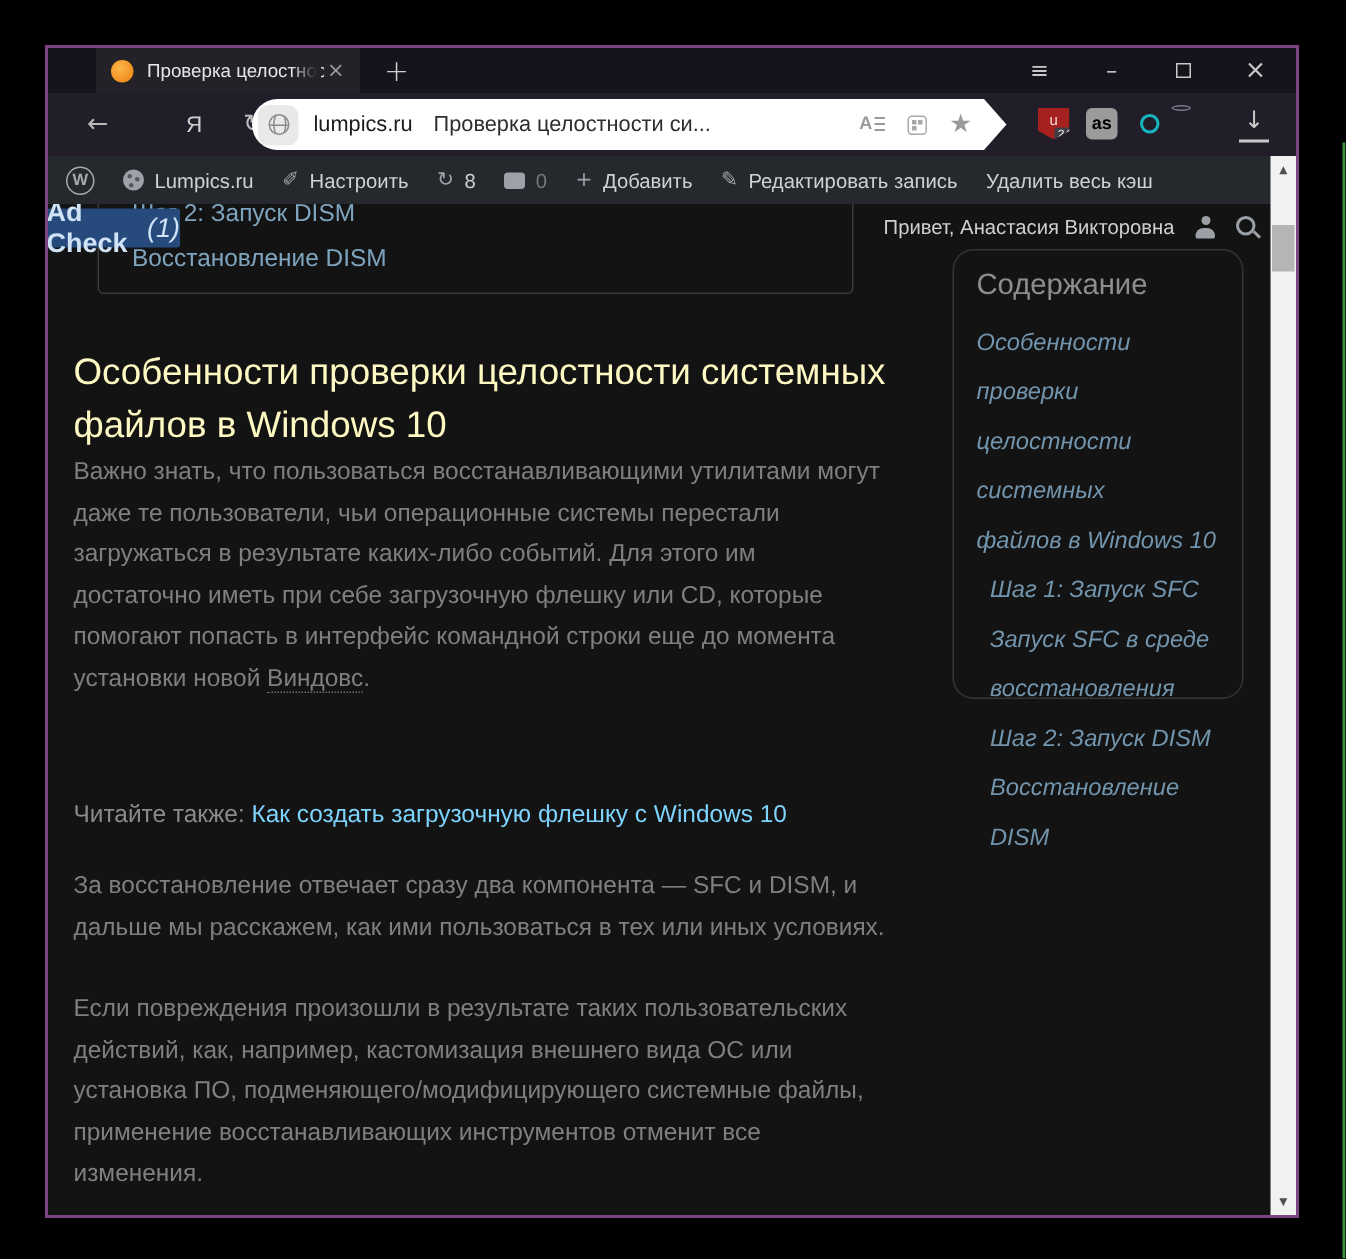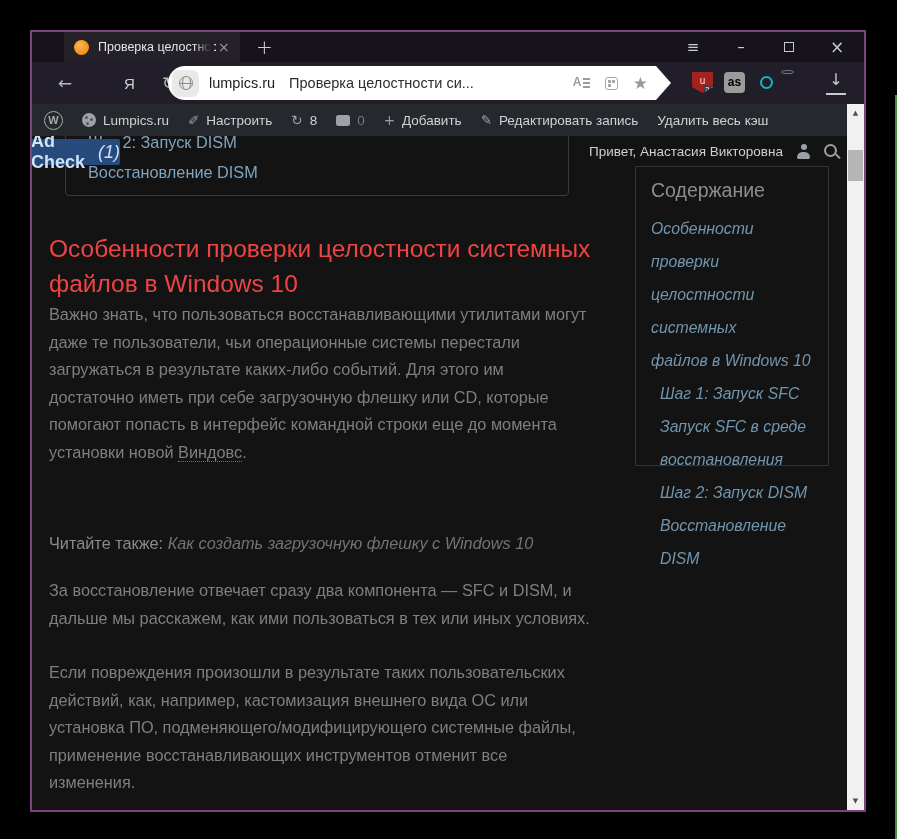--- a/index.html
+++ b/index.html
@@ -116,31 +116,31 @@
   .person-icon::before { content:""; position:absolute; left:4.5px; top:0; width:6px; height:6px; border-radius:50%; background:#9aa0a5; }
   .person-icon::after { content:""; position:absolute; left:1px; bottom:0; width:13px; height:7px;
                         border-radius:6px 6px 2px 2px; background:#9aa0a5; }
   .search-icon { width:15px; height:15px; position:relative; }
   .search-icon::before { content:""; position:absolute; left:0; top:0; width:9px; height:9px;
                          border:2px solid #9aa0a5; border-radius:50%; }
   .search-icon::after { content:""; position:absolute; right:0; bottom:0; width:6px; height:2.4px;
                         background:#9aa0a5; transform:rotate(45deg); transform-origin:right bottom; }
 
   .column { position:absolute; left:17px; top:95px; width:586px; }
-  .heading { color:#ef4444; font-size:24.5px; font-weight:400; line-height:35px; white-space:pre-line; }
+  .heading { color:#fef9c3; font-size:24.5px; font-weight:400; line-height:35px; white-space:pre-line; }
   .para { color:#7f7f7f; font-size:16.3px; line-height:27.5px; white-space:pre-line; }
   #p1 { }
   .term { border-bottom:1px dotted #6e6e6e; }
   .readalso { margin-top:66px; color:#8a8a8a; font-size:16.3px; line-height:22px; }
-  .readalso a, .inline-link { color:#737373; text-decoration:none;font-style:italic; }
+  .readalso a, .inline-link { color:#7dd3fc; text-decoration:none; }
   #p2 { margin-top:27px; }
   #p3 { margin-top:23px; }
 
   .sidebar { position:absolute; left:603px; top:30px; width:194px; height:300px;
-             border:1px solid #343434; border-radius:1px; padding:12px 8px 0 15px; }
+             border:1px solid #343434; border-radius:14px; padding:12px 8px 0 15px; }
   .toc-title { color:#8d8d8d; font-size:19.5px; margin-bottom:10px; }
   .toc-item { color:#7295ad; font-size:15.8px; line-height:33px; white-space:pre-line; cursor:pointer;font-style:italic; }
   .toc-item.indent { padding-left:9px; }
 
   .scrollbar { position:absolute; z-index:40; right:0; top:0; bottom:0; width:17px; background:#f1f1f1; }
   .sb-arrow { position:absolute; left:0; width:17px; text-align:center; color:#505050; font-size:7px; }
   .sb-up { top:5px; } .sb-down { bottom:5px; }
   .sb-thumb { position:absolute; left:1px; top:46px; width:15px; height:31px; background:#b5b5b5; }
 
   .artifact { position:absolute; right:0; top:95px; bottom:0; width:2px; background:#3f9140; }

